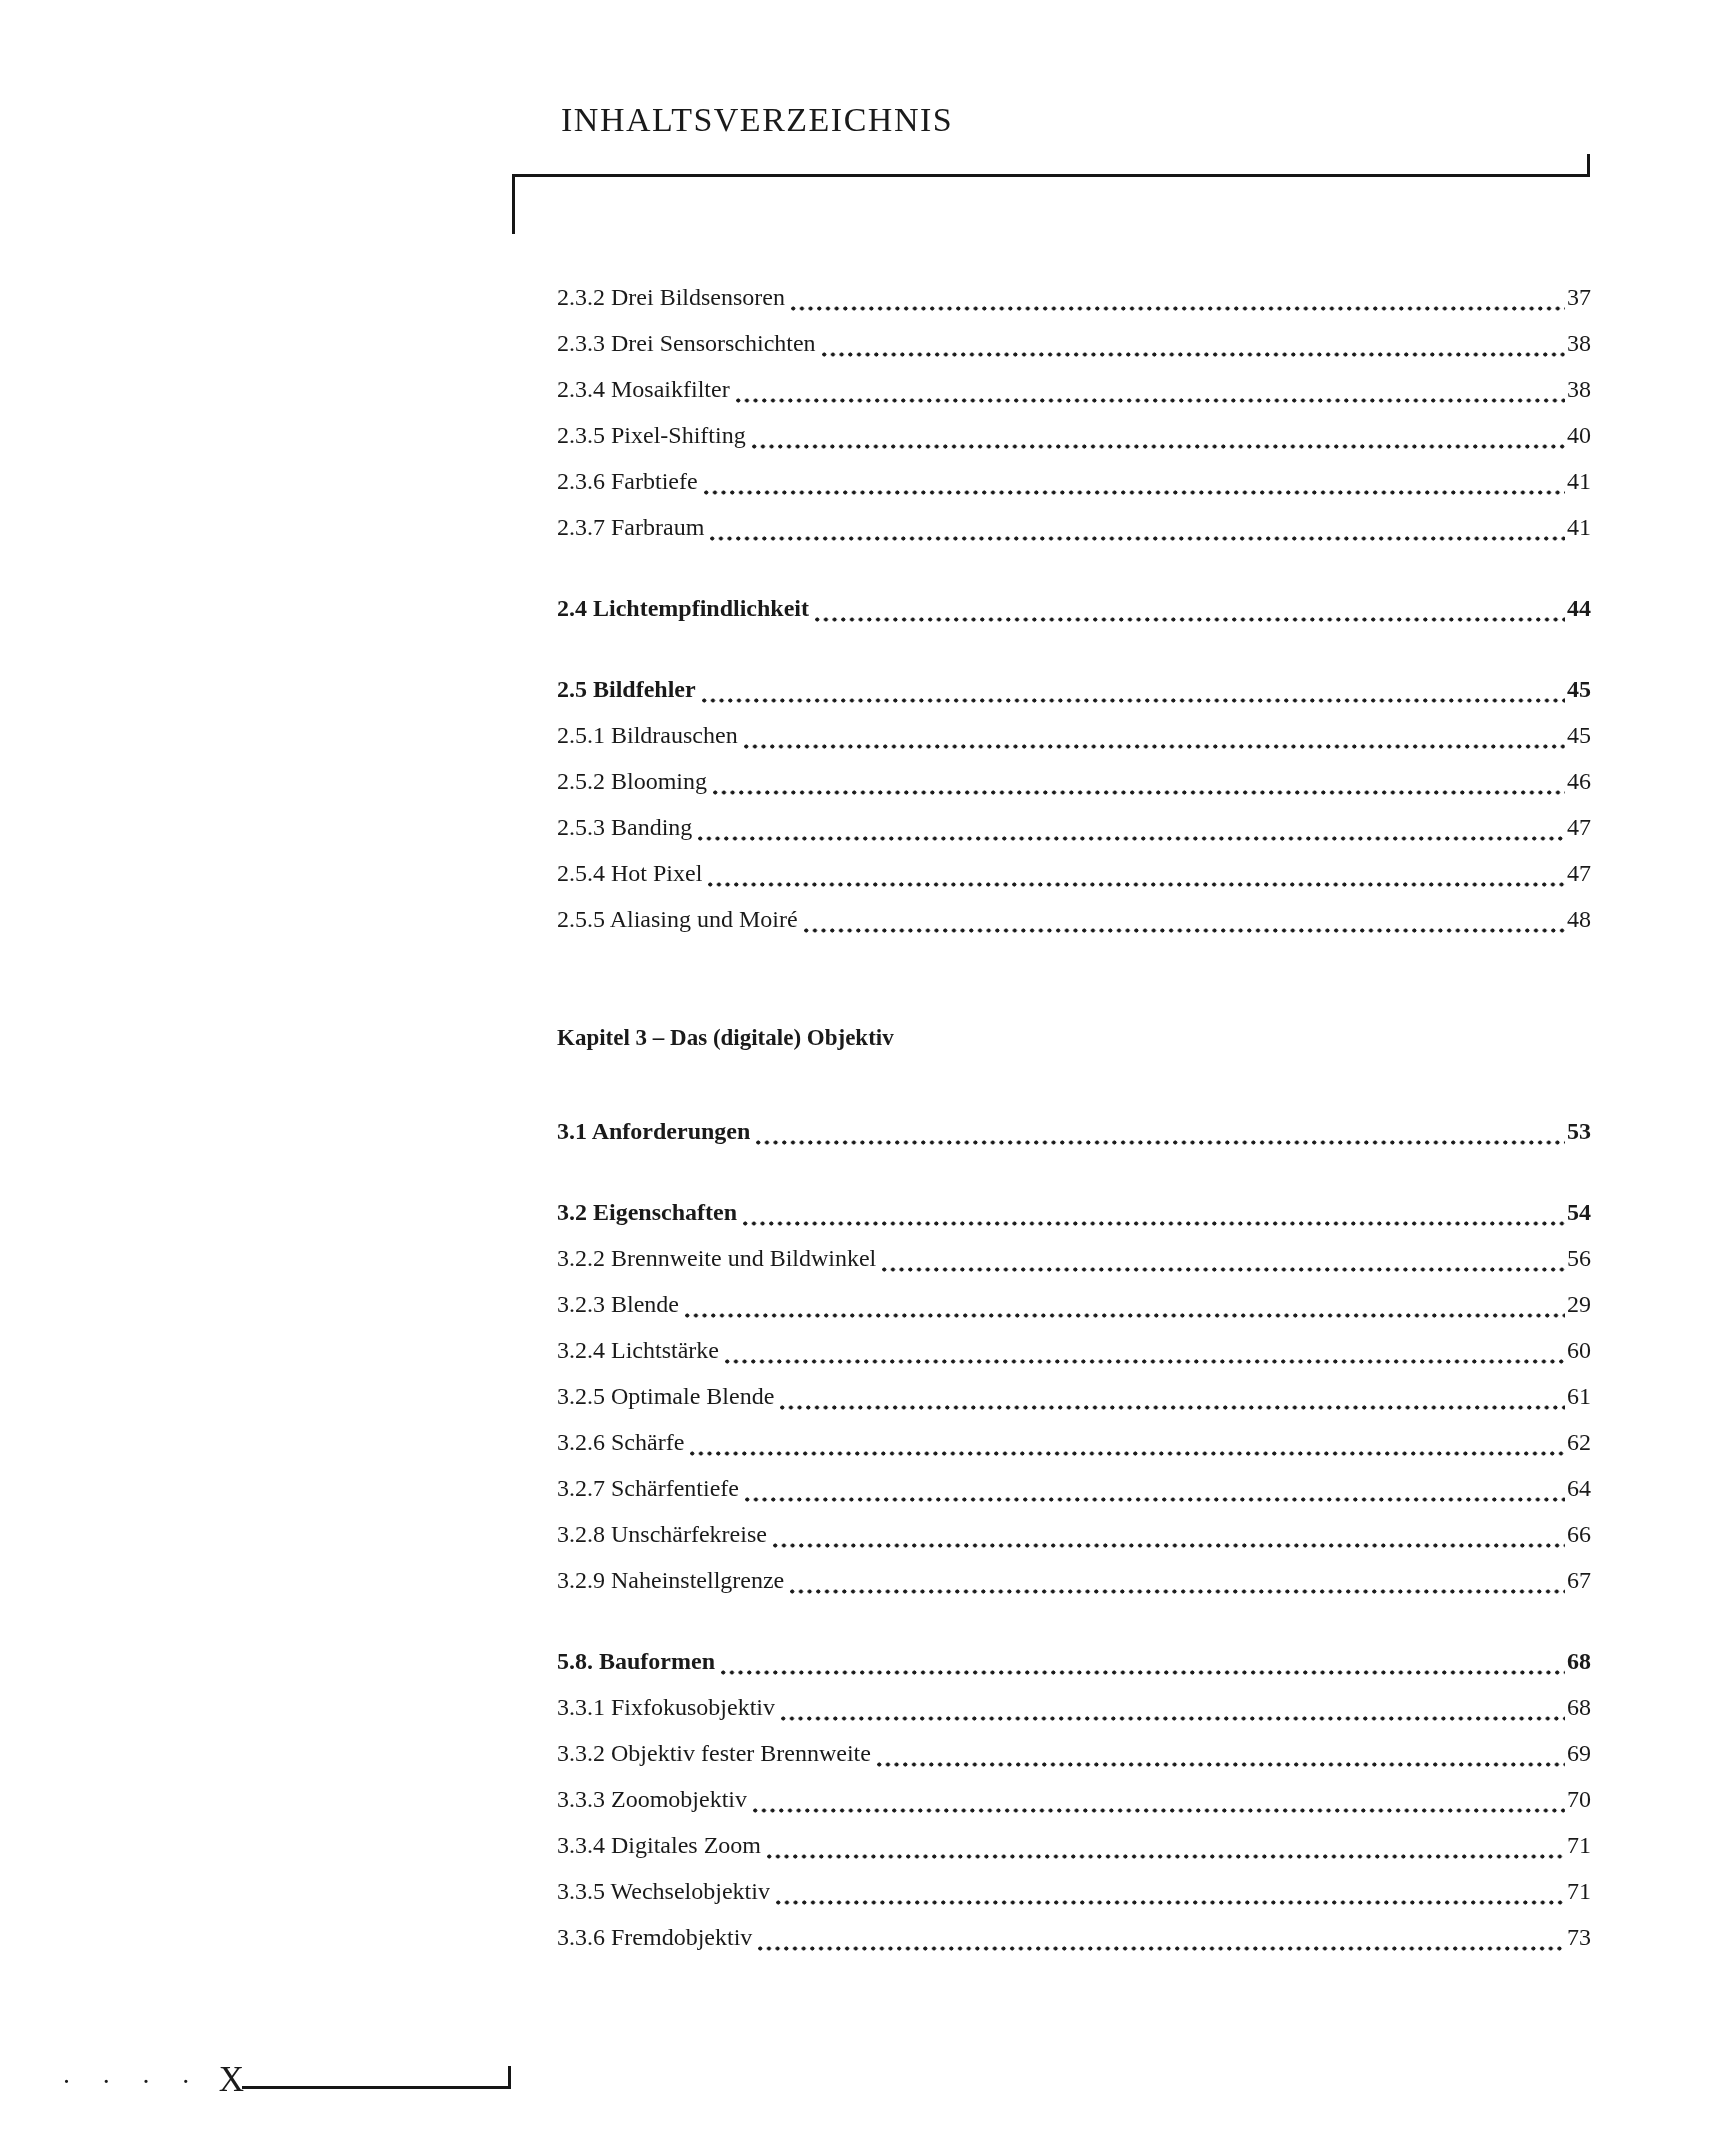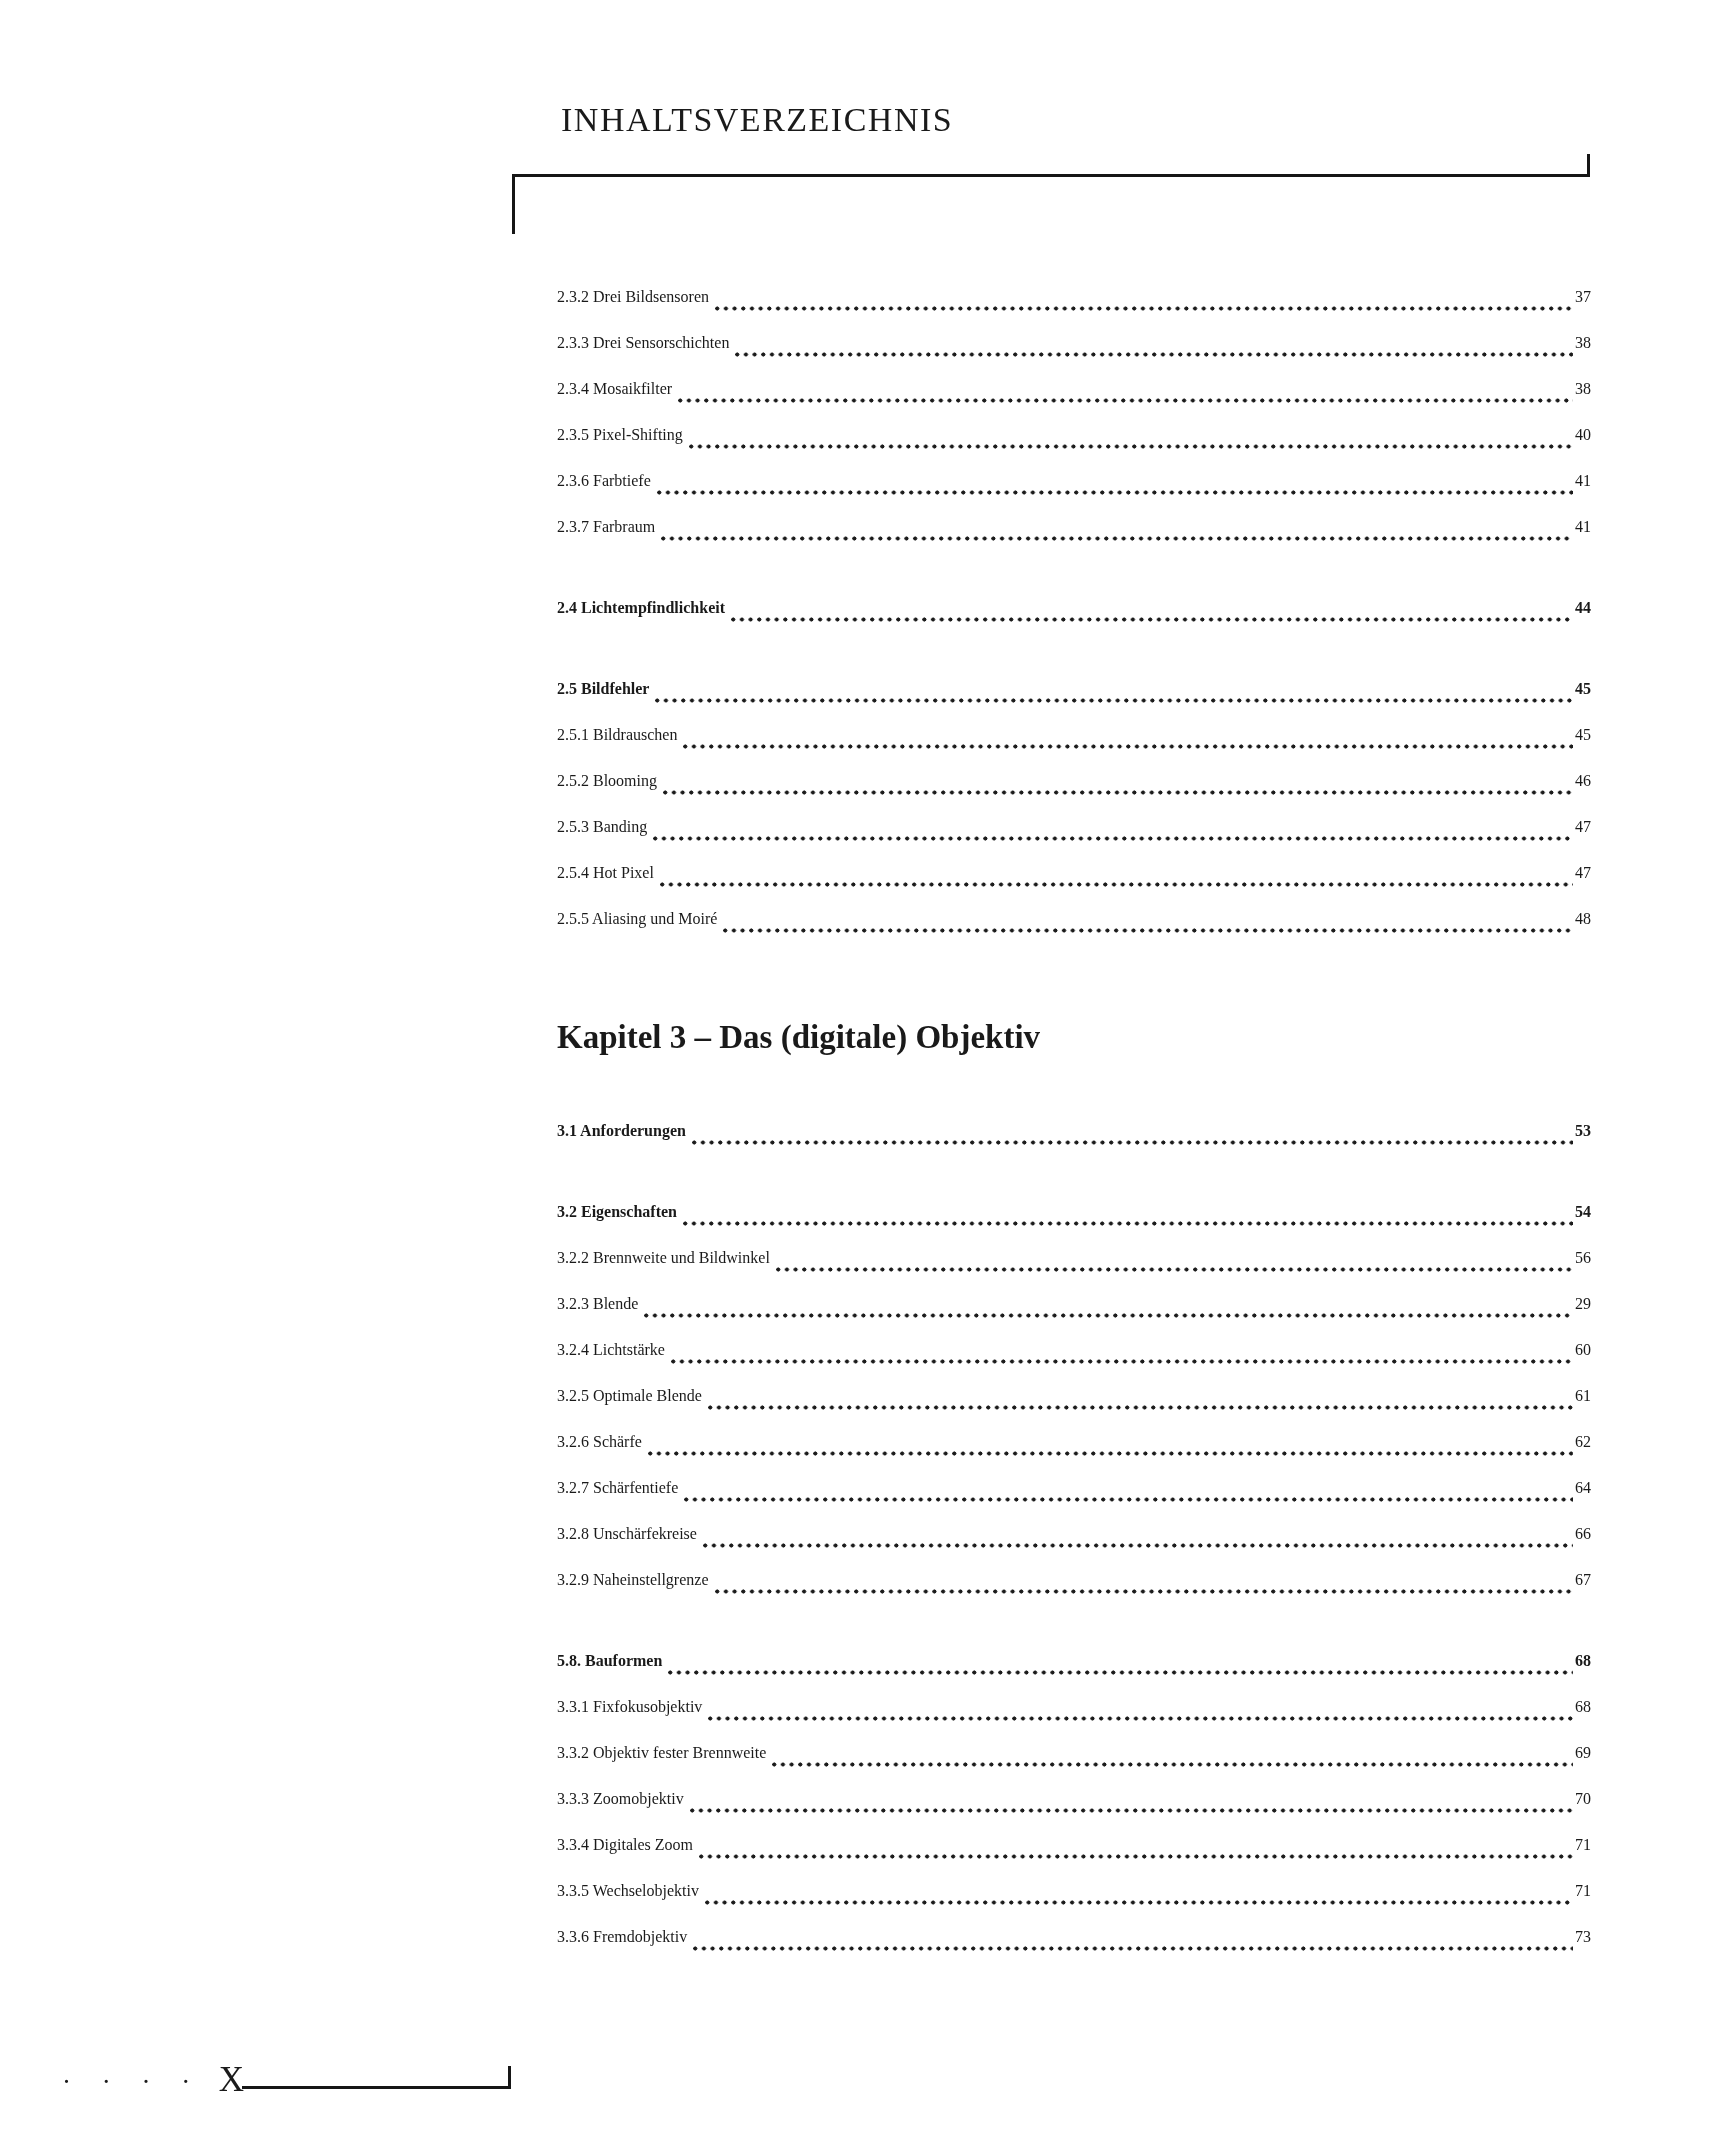--- a/index.html
+++ b/index.html
@@ -90,42 +90,42 @@
     position: absolute;
     left: 557px;
     top: 274px;
     width: 1034px;
   }
   .toc-group + .toc-group { margin-top: 35px; }
 
   .toc-row {
     display: flex;
     align-items: baseline;
-    font-size: 16px;
+    font-size: 24px;
     line-height: 46px;
     white-space: nowrap;
   }
   .toc-row.bold { font-weight: 700; }
 
   .leader {
     flex: 1 1 auto;
     align-self: flex-end;
     height: 9px;
     margin: 0 2.3px 7.5px 6px;
     background-image: radial-gradient(circle at 2.3px 4.5px, #1b1b1b 1.8px, transparent 2.3px);
     background-size: 8.7px 9px;
     background-repeat: repeat-x;
     min-width: 22.6px;
   }
 
   .pg { flex: 0 0 auto; text-align: center; }
 
   .chapter-heading {
     margin: 69px 0 44px 0;
-    font-size: 33px;
+    font-size: 23px;
     font-weight: 700;
     line-height: 53px;
     white-space: nowrap;
   }
 </style>
 </head>
 <body>
 
 <div class="page">
 

